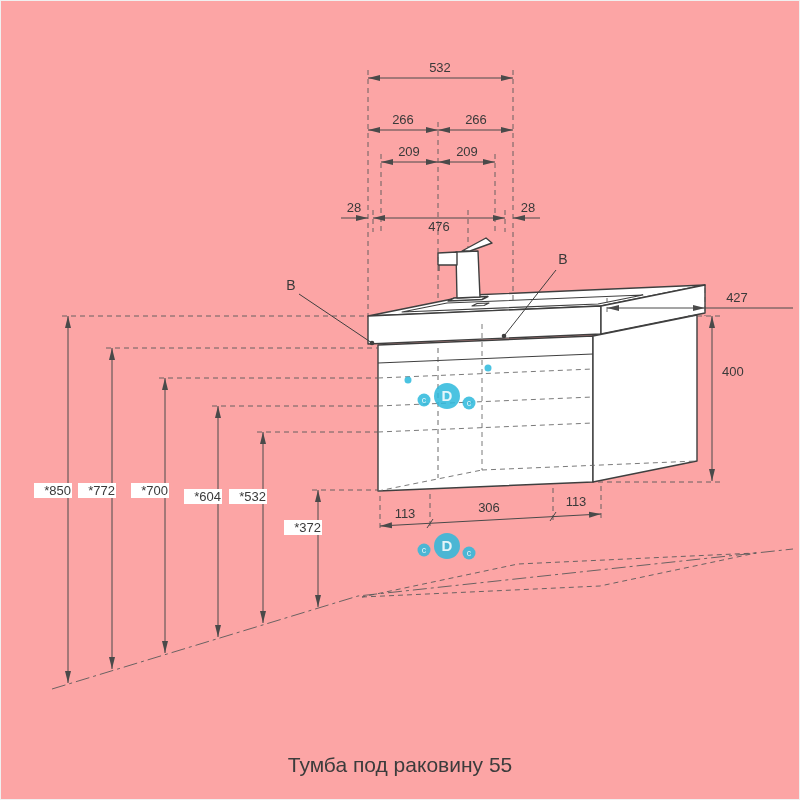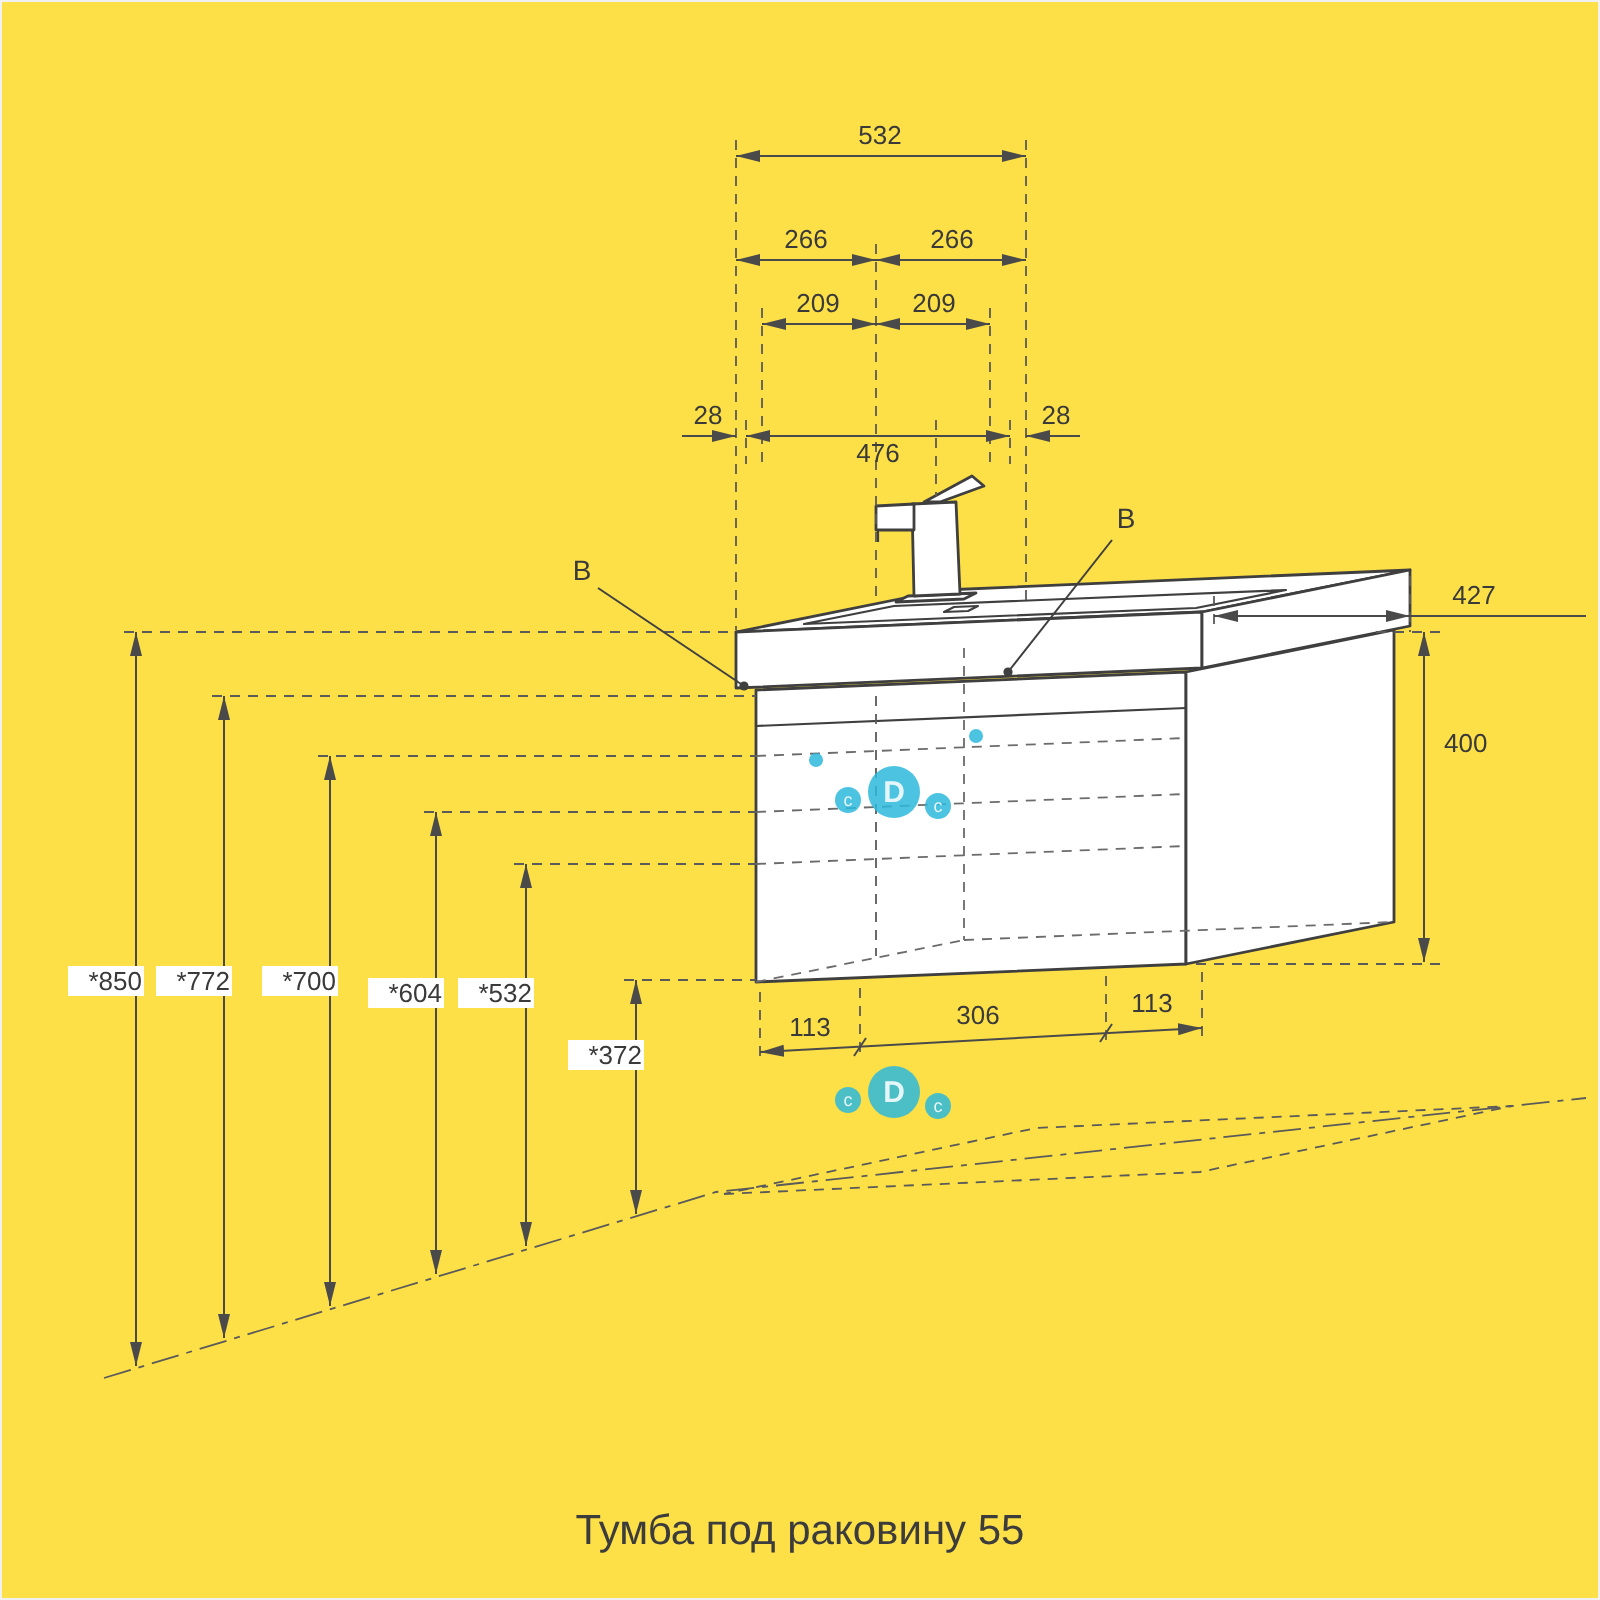--- a/index.html
+++ b/index.html
@@ -1,16 +1,16 @@
 <!DOCTYPE html>
 <html><head>
 <meta charset="utf-8">
 <style>
   html,body { margin:0; padding:0; background:#fff; width:800px; height:800px; }
-  .page { position:relative; width:800px; height:800px; background:#fde047; overflow:hidden;
+  .page { position:relative; width:800px; height:800px; background:#fca5a5; overflow:hidden;
           font-family:"Liberation Sans", sans-serif; }
   .frame { position:absolute; inset:0; border:1px solid #f0f0f0; pointer-events:none; }
   svg text { font-family:"Liberation Sans", sans-serif; }
   .dim   { font-size:13px; fill:#3a3a3a; }
   .bmark { font-size:14px; fill:#3a3a3a; }
   .ttl   { font-size:21px; fill:#3c3c3c; }
   .wm-d  { font-size:15px; font-weight:bold; fill:#fff; }
   .wm-c  { font-size:9px;  fill:#fff; }
   .wm    { fill-opacity:.85; }
   .edge  { fill:#fff; stroke:#3f3f3f; stroke-width:1.4; stroke-linejoin:round; }

